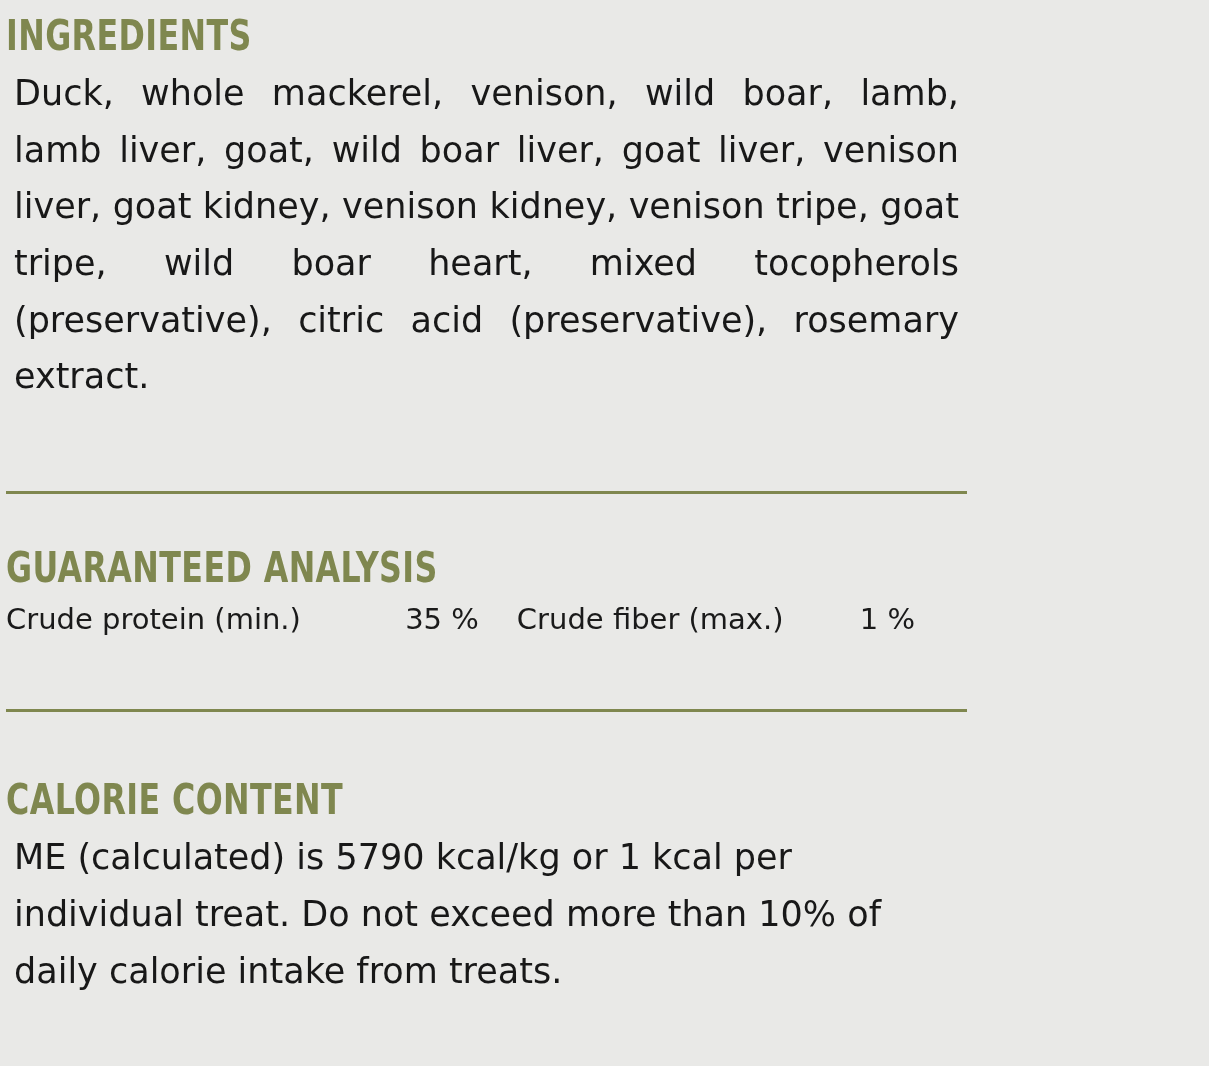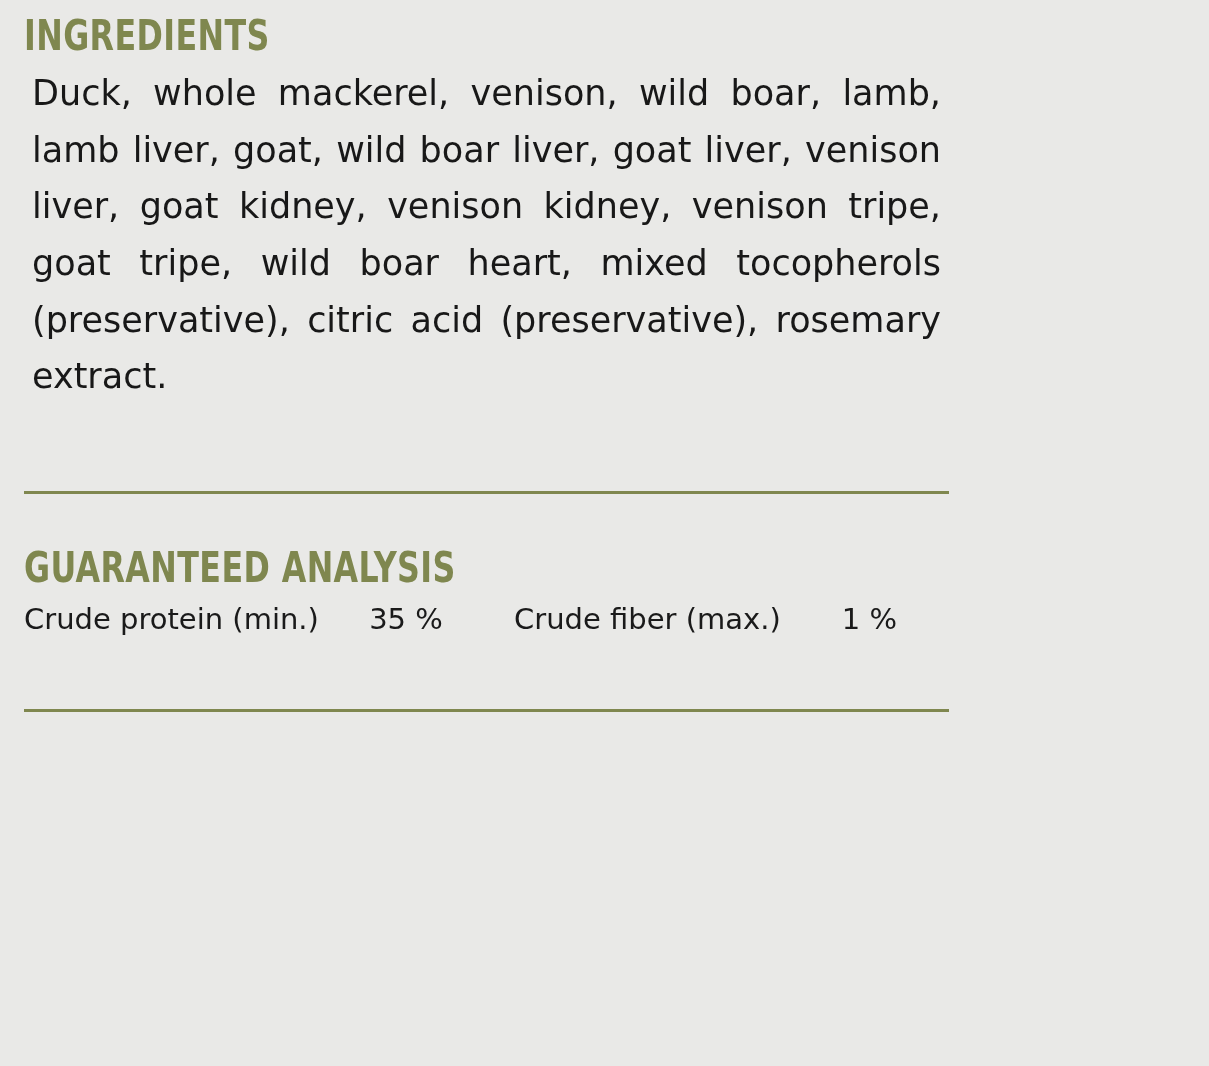--- a/index.html
+++ b/index.html
@@ -11,21 +11,21 @@
     height: 1066px;
     background: #e9e9e7;
     font-family: "DejaVu Sans", sans-serif;
     color: #1a1a1a;
     overflow: hidden;
   }
   .label-panel {
     box-sizing: border-box;
     width: 973px;
     height: 1066px;
-    padding: 0 24px;
+    padding: 0 6px;
     background: #e9e9e7;
   }
   .section {
     box-sizing: border-box;
   }
   .section-heading {
     font-family: "DejaVu Sans Condensed", "Liberation Sans Narrow", "Liberation Sans", sans-serif;
     font-weight: 700;
     font-stretch: condensed;
     letter-spacing: 0.5px;
@@ -76,20 +76,21 @@
   .ga-table td {
     padding: 0;
     vertical-align: top;
     white-space: nowrap;
   }
   .ga-name {
     width: 380px;
   }
   .ga-value {
     width: 130px;
+    text-align: right;
     padding-right: 38px !important;
   }
   .ga-name-2 {
     width: 370px;
     margin-left: 36px;
   }
   .ga-value-2 {
     text-align: right;
     padding-right: 52px !important;
   }
@@ -125,14 +126,18 @@
           <td class="ga-value-2">1 %</td>
         </tr>
       </tbody>
     </table>
   </div>
 
   <div class="gap-before-divider-2"></div>
   <div class="divider"></div>
   <div class="gap-after-divider-2"></div>
 
+  <div class="section" id="calorie-content-section">
+    <div class="section-heading heading-cal">CALORIE CONTENT</div>
+    <p class="body-text nojustify">ME (calculated) is 5790 kcal/kg or 1 kcal per individual treat. Do not exceed more than 10% of daily calorie intake from treats.</p>
+  </div>
 
 </div>
 
 </body></html>

